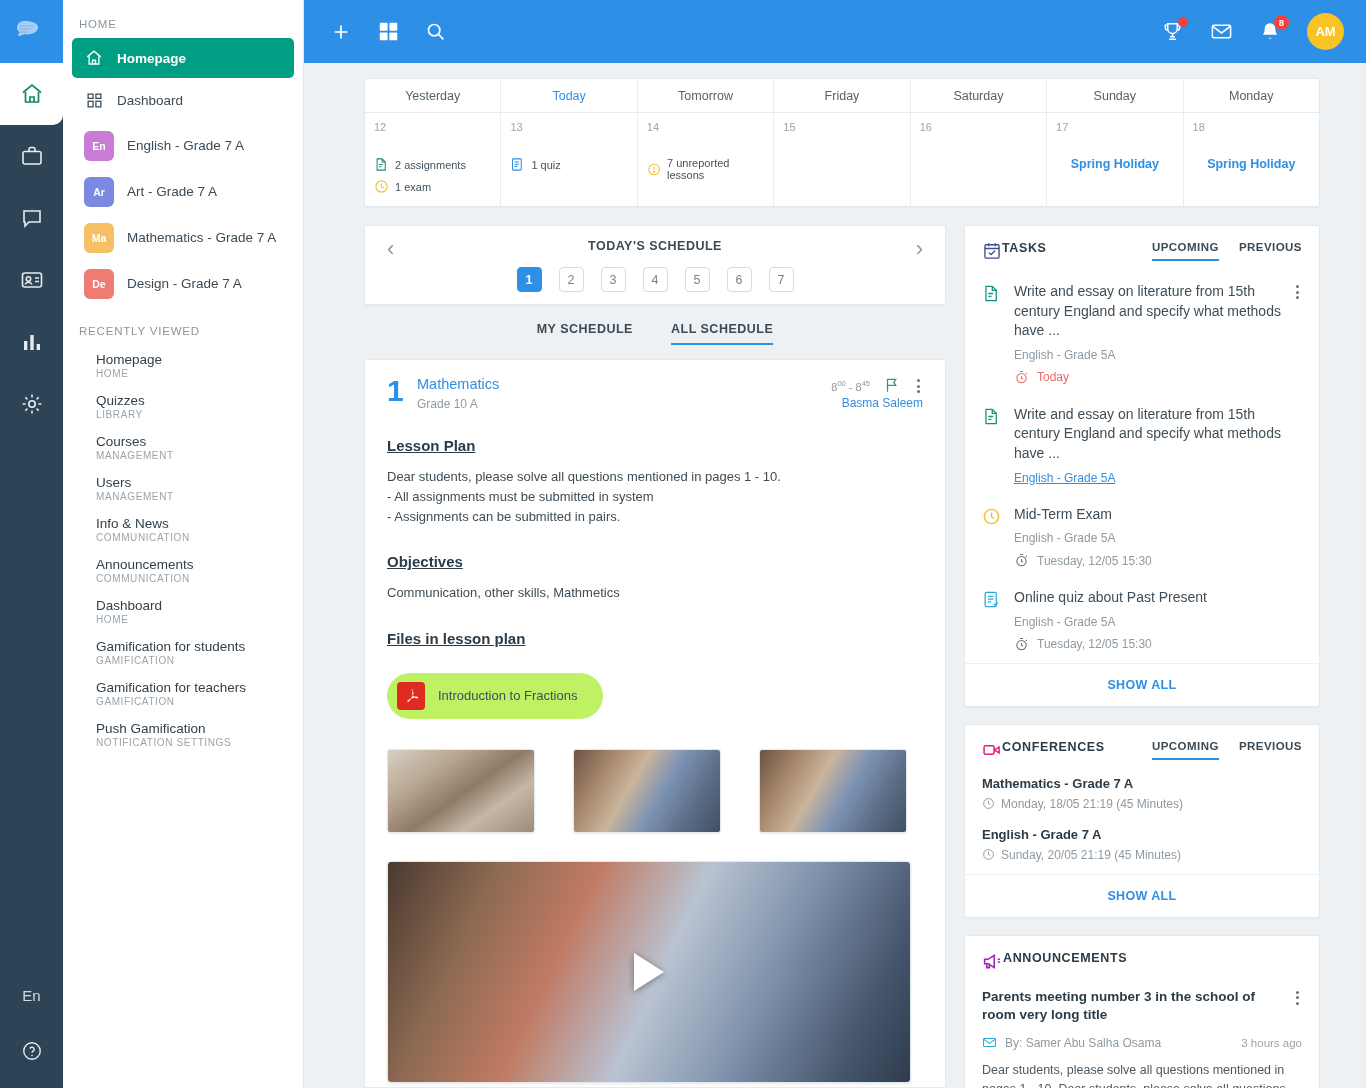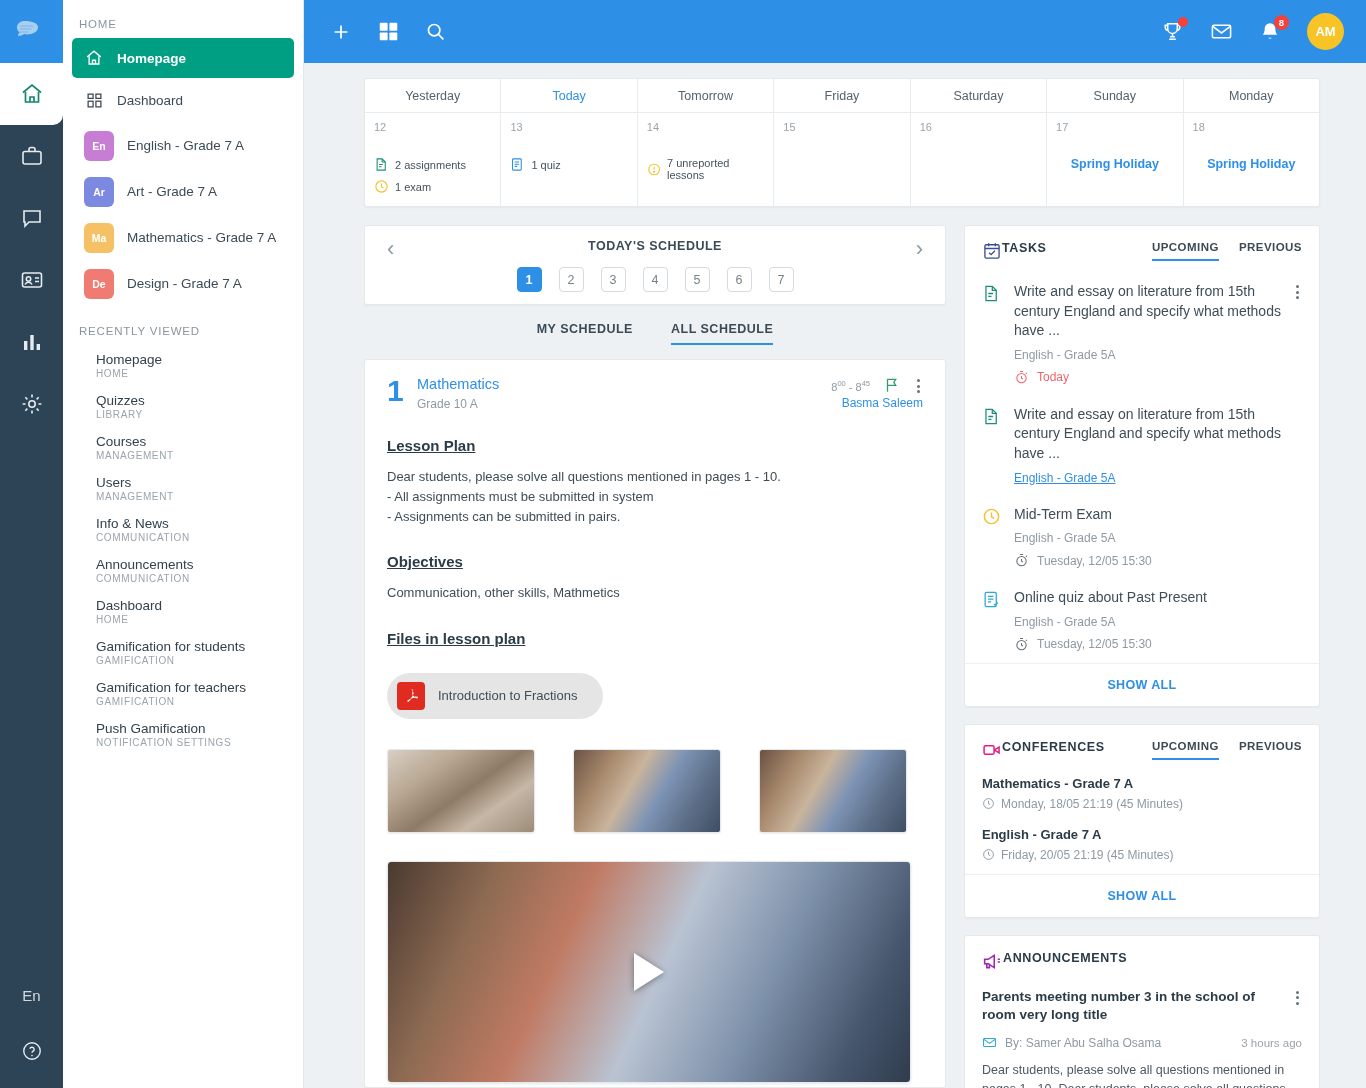--- a/index.html
+++ b/index.html
@@ -144,21 +144,21 @@
   .l-right { text-align: right; }
   .l-timerow { display: flex; align-items: flex-start; gap: 13px; justify-content: flex-end; }
   .l-time { font-size: 11px; color: #8e9aa3; padding-top: 3px; }
   .l-time sup { font-size: 7.5px; }
   .l-teacher { font-size: 12px; color: #2e8fe6; cursor: pointer; }
   .kebab { display: flex; flex-direction: column; gap: 2.5px; cursor: pointer; padding: 3px; }
   .kebab i { width: 3px; height: 3px; border-radius: 50%; background: #67737c; display: block; }
   .l-h { font-size: 15px; font-weight: bold; color: #2b3b47; margin: 26px 0 13px; text-decoration: underline; }
   .l-p { font-size: 13px; color: #3f4d57; line-height: 1.55; }
   .file-pill {
-    display: inline-flex; align-items: center; gap: 13px; background: #e5e5e5;
+    display: inline-flex; align-items: center; gap: 13px; background: #bef264;
     border-radius: 26px; padding: 9px 26px 9px 10px; margin-top: 13px; cursor: pointer;
   }
   .pdf-ico {
     width: 28px; height: 28px; border-radius: 4px; background: #e02b20;
     display: flex; align-items: center; justify-content: center; color: #fff;
     font-size: 14px; font-weight: bold; flex: 0 0 28px;
   }
   .file-name { font-size: 13px; color: #3f4d57; }
   .thumbs { display: flex; gap: 38px; margin-top: 30px; }
   .thumb {
@@ -706,21 +706,21 @@
               <span>Monday, 18/05 21:19 (45 Minutes)</span>
             </div>
           </div>
           <div class="conf">
             <div class="c-title">English - Grade 7 A</div>
             <div class="c-when">
               <svg width="13" height="13" viewBox="0 0 24 24" fill="none" stroke="#8e9aa3" stroke-width="1.8">
                   <circle cx="12" cy="12" r="9"></circle>
                   <path d="M12 7v5.3l3.2 2"></path>
                 </svg>
-              <span>Friday, 20/05 21:19 (45 Minutes)</span>
+              <span>Sunday, 20/05 21:19 (45 Minutes)</span>
             </div>
           </div>
           <div class="show-all">SHOW ALL</div>
         </div>
 
         <div class="card">
           <div class="p-head">
             <span>
               <svg width="21" height="21" viewBox="0 0 24 24" fill="none" stroke="#9b27b0" stroke-width="1.8">
                   <path d="M3 9.5h4l7-4.5v14l-7-4.5H3z"></path>

